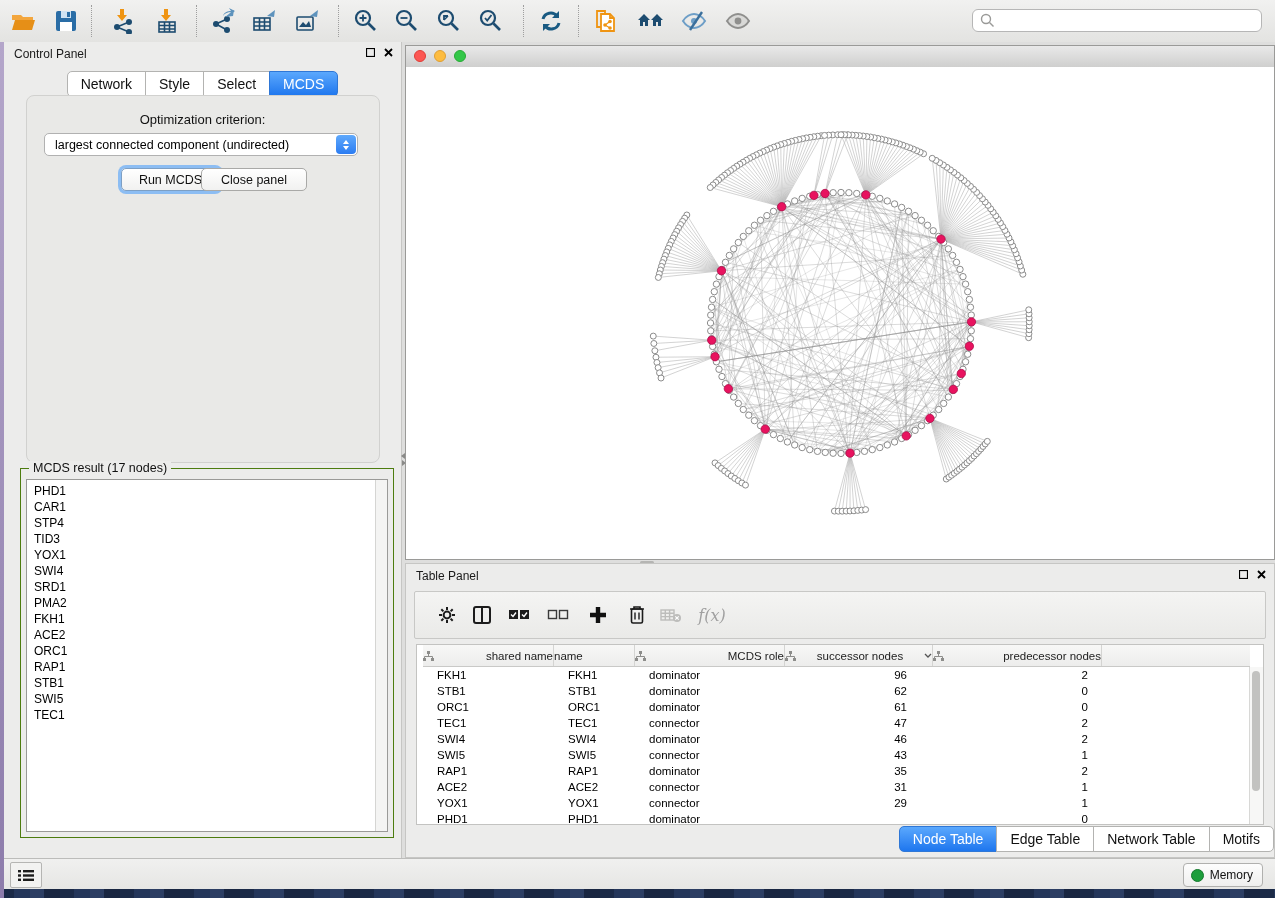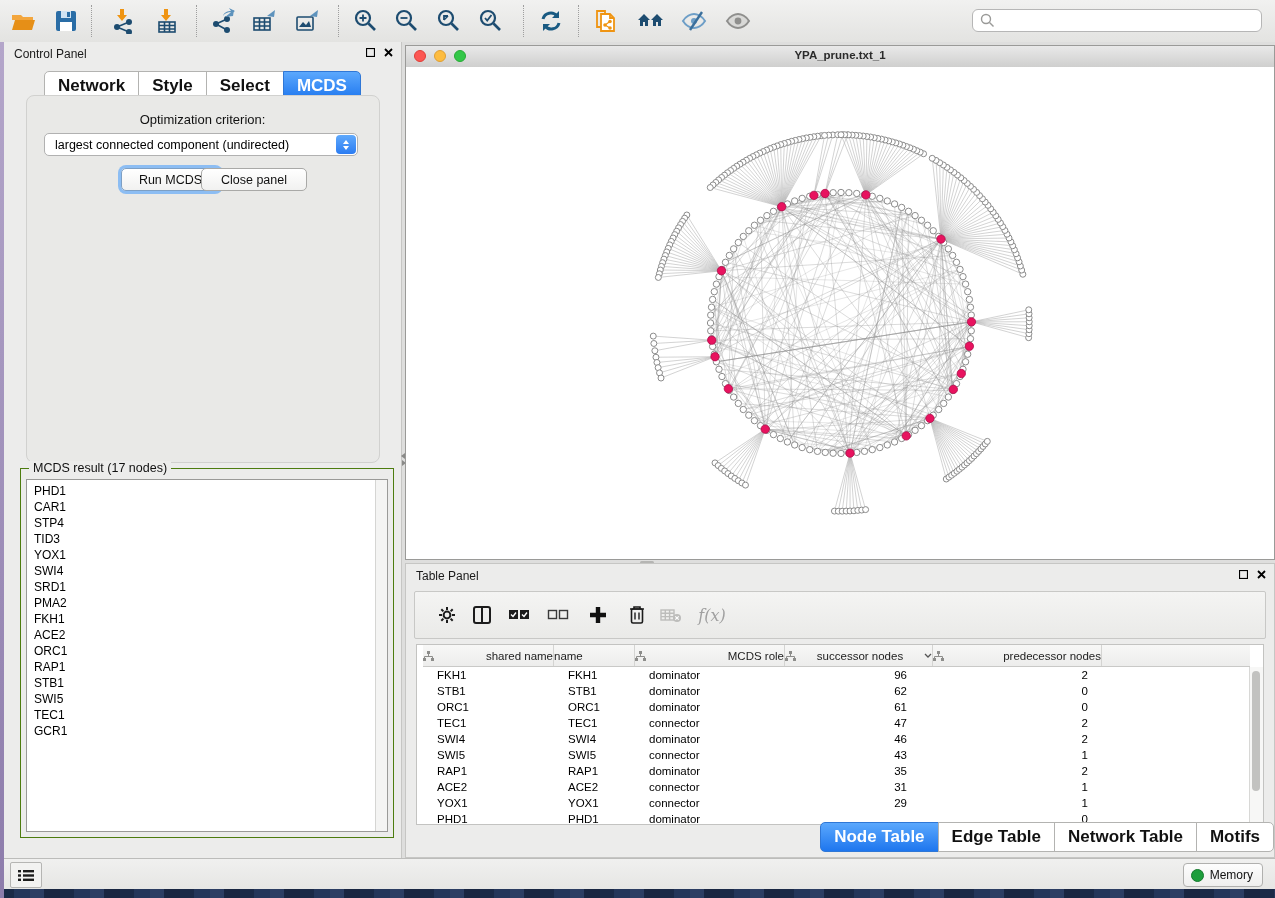--- a/index.html
+++ b/index.html
@@ -17,21 +17,21 @@
   .left-strip{position:absolute;left:0;top:42px;width:4px;height:856px;
     background:linear-gradient(#b4a6ca,#8d7cab);}
   
   .workspace{position:absolute;left:4px;top:42px;width:1271px;height:816px;background:#dededd;}
   
   .control-panel{position:absolute;left:0;top:0;width:397px;height:816px;background:#ececeb;border-right:1px solid #c6c6c4;}
   .panel-titlebar{position:absolute;left:0;top:0;right:0;height:24px;}
   .panel-title{position:absolute;left:10px;top:5px;font-size:12px;color:#1a1a1a;text-align:right;}
   .wbtns{position:absolute;right:8px;top:6px;display:flex;gap:9px;}
   .seg-tabs{position:absolute;top:29px;left:0;right:0;display:flex;justify-content:center;}
-  .seg-tab{background:#fff;border:1px solid #b3b3b1;padding:4px 13px;font-size:17px;color:#111;margin-left:-1px;cursor:default;font-weight:bold;}
+  .seg-tab{background:#fff;border:1px solid #b3b3b1;padding:4px 13px;font-size:14px;color:#111;margin-left:-1px;cursor:default;}
   .seg-tab:first-child{border-radius:5px 0 0 5px;margin-left:0;}
   .seg-tab:last-child{border-radius:0 5px 5px 0;}
   .seg-tab.sel{background:linear-gradient(#5ba8fd,#1e76ee);border-color:#2f77d6;color:#fff;}
   .inner-panel{position:absolute;left:22px;top:53px;width:352px;height:366px;background:#e9e9e7;
     border:1px solid #d1d1cf;border-radius:8px;}
   .opt-label{position:absolute;left:0;right:0;top:70px;text-align:center;font-size:13px;color:#111;}
   .combo{position:absolute;left:40px;top:91px;width:314px;height:23px;background:#fff;border:1px solid #b1b1b1;
     border-radius:5px;box-sizing:border-box;font-size:12.5px;display:flex;align-items:center;padding-left:10px;}
   .combo-stepper{position:absolute;right:1px;top:1px;width:20px;height:19px;border-radius:4px;
     background:linear-gradient(#5fa9fc,#2b7cf2);display:flex;flex-direction:column;align-items:center;justify-content:center;gap:2px;}
@@ -314,42 +314,40 @@
             <div class="mcds-item">SWI4</div>
             <div class="mcds-item">SRD1</div>
             <div class="mcds-item">PMA2</div>
             <div class="mcds-item">FKH1</div>
             <div class="mcds-item">ACE2</div>
             <div class="mcds-item">ORC1</div>
             <div class="mcds-item">RAP1</div>
             <div class="mcds-item">STB1</div>
             <div class="mcds-item">SWI5</div>
             <div class="mcds-item">TEC1</div>
-            <div class="mcds-item">GCR1</div>
           </div>
         <div class="mcds-scroll"></div>
       </div>
     </div>
   </div>
 
   <div class="vsplit-arrows">
     <svg width="5" height="14">
         <path d="M4 1L0 4l4 3z" fill="#8a8a88"></path>
         <path d="M1 8l4 3-4 3z" fill="#8a8a88"></path>
       </svg>
   </div>
 
   <div class="net-frame">
     <div class="net-titlebar">
       <span style="position:absolute;left:8px;top:4px;display:flex;gap:8px;">
         <span class="tl" style="background:#fc5753;border:1px solid #df3e38;box-sizing:border-box"></span>
         <span class="tl" style="background:#fdbc40;border:1px solid #de9f34;box-sizing:border-box"></span>
         <span class="tl" style="background:#33c748;border:1px solid #27aa35;box-sizing:border-box"></span>
       </span>
-      <span class="net-title">YPA_prune.txt_1</span>
     </div>
     <div class="net-canvas">
       <svg width="100%" height="100%" viewBox="0 0 868 494" preserveAspectRatio="xMidYMid meet" id="netsvg">
           <line x1="375.5" y1="140.3" x2="565.8" y2="249.1" stroke="#8f8f8f" stroke-width="0.7" opacity="0.45"></line>
           <line x1="375.5" y1="140.3" x2="557.5" y2="210.5" stroke="#8f8f8f" stroke-width="0.7" opacity="0.45"></line>
           <line x1="375.5" y1="140.3" x2="563.9" y2="280.6" stroke="#8f8f8f" stroke-width="0.7" opacity="0.45"></line>
           <line x1="375.5" y1="140.3" x2="388.5" y2="379.5" stroke="#8f8f8f" stroke-width="0.7" opacity="0.45"></line>
           <line x1="375.5" y1="140.3" x2="305.0" y2="272.8" stroke="#8f8f8f" stroke-width="0.7" opacity="0.45"></line>
           <line x1="375.5" y1="140.3" x2="327.2" y2="182.6" stroke="#8f8f8f" stroke-width="0.7" opacity="0.45"></line>
           <line x1="375.5" y1="140.3" x2="307.8" y2="225.6" stroke="#8f8f8f" stroke-width="0.7" opacity="0.45"></line>

